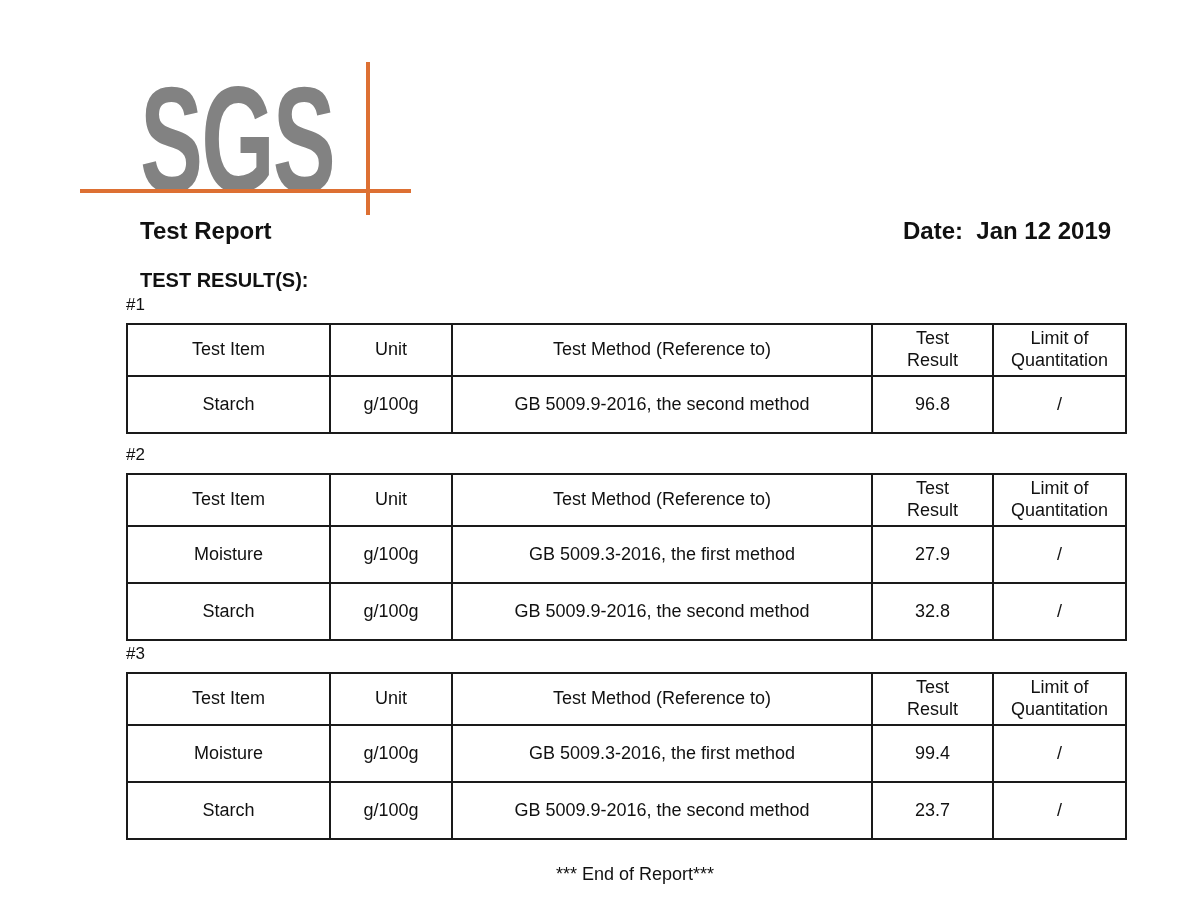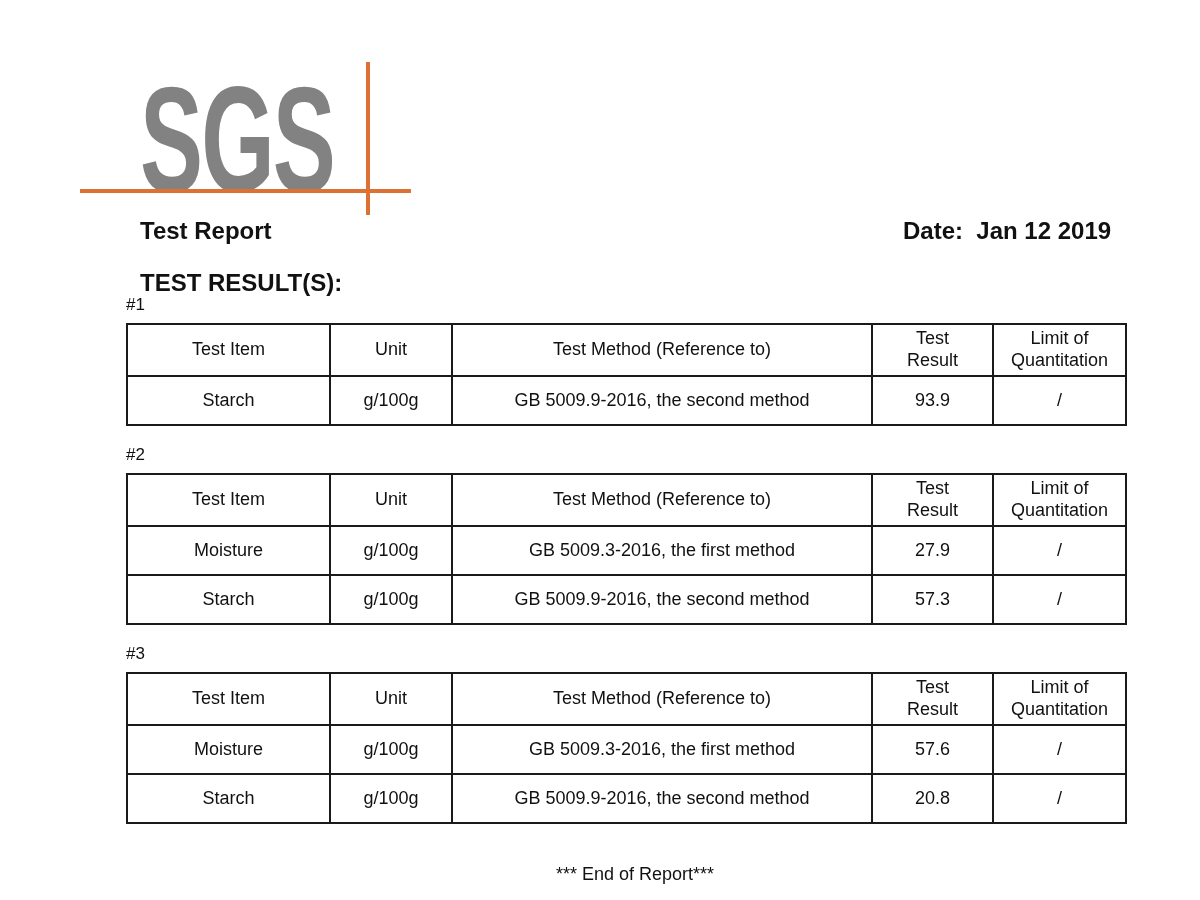--- a/index.html
+++ b/index.html
@@ -22,32 +22,32 @@
   }
   .logo-hline {
     position:absolute; left:80px; top:189px; width:331px; height:4px;
     background:var(--logo_orange,#DD7033);
   }
   
   .hdr { position:absolute; top:217px; font-size:24px; font-weight:bold; white-space:pre; }
   .report-title { left:140px; }
   .report-no    { left:460px; }
   .report-date  { left:903px; }
-  .section-title { position:absolute; left:140px; top:269px; font-size:24px; font-weight:bold; }
+  .section-title { position:absolute; left:140px; top:269px; font-size:20px; font-weight:bold; }
   
   .section { position:absolute; left:126px; width:1001px; }
   .section-label { font-size:17px; height:21px; line-height:21px; }
   table.result { border-collapse:collapse; table-layout:fixed; width:999px; margin-top:8px; }
   .result th, .result td {
     border:2px solid var(--border,#1A1A1A);
     text-align:center; vertical-align:middle;
     font-size:18px; font-weight:normal; color:var(--text,#111111);
   }
   .result th { height:52px; line-height:1.22; padding:2px 4px; }
-  .result td { height:49px; }
+  .result td { height:57px; }
   .c0{width:203px} .c1{width:122px} .c2{width:420px} .c3{width:121px} .c4{width:133px}
   .hspan  { display:inline-block; vertical-align:middle; }
   .hspan3 { max-width:72px; }
   .hspan4 { max-width:120px;text-align:center; }
   
   .footer {
     position:absolute; top:864px; left:35px; width:1200px;
     text-align:center; font-size:18px;
   }
 </style>
@@ -78,21 +78,21 @@
               <th class="c2"><span class="hspan hspan2">Test Method (Reference to)</span></th>
               <th class="c3"><span class="hspan hspan3">Test Result</span></th>
               <th class="c4"><span class="hspan hspan4">Limit of Quantitation</span></th>
             </tr>
           </thead>
           <tbody>
             <tr>
               <td class="c0">Starch</td>
               <td class="c1">g/100g</td>
               <td class="c2">GB 5009.9-2016, the second method</td>
-              <td class="c3">93.9</td>
+              <td class="c3">96.8</td>
               <td class="c4">/</td>
             </tr>
           </tbody>
         </table>
       </div>
       <div class="section" style="top: 444px;">
         <div class="section-label">#2</div>
         <table class="result">
           <thead>
             <tr>
@@ -108,21 +108,21 @@
               <td class="c0">Moisture</td>
               <td class="c1">g/100g</td>
               <td class="c2">GB 5009.3-2016, the first method</td>
               <td class="c3">27.9</td>
               <td class="c4">/</td>
             </tr>
             <tr>
               <td class="c0">Starch</td>
               <td class="c1">g/100g</td>
               <td class="c2">GB 5009.9-2016, the second method</td>
-              <td class="c3">57.3</td>
+              <td class="c3">32.8</td>
               <td class="c4">/</td>
             </tr>
           </tbody>
         </table>
       </div>
       <div class="section" style="top: 643px;">
         <div class="section-label">#3</div>
         <table class="result">
           <thead>
             <tr>
@@ -131,28 +131,28 @@
               <th class="c2"><span class="hspan hspan2">Test Method (Reference to)</span></th>
               <th class="c3"><span class="hspan hspan3">Test Result</span></th>
               <th class="c4"><span class="hspan hspan4">Limit of Quantitation</span></th>
             </tr>
           </thead>
           <tbody>
             <tr>
               <td class="c0">Moisture</td>
               <td class="c1">g/100g</td>
               <td class="c2">GB 5009.3-2016, the first method</td>
-              <td class="c3">57.6</td>
+              <td class="c3">99.4</td>
               <td class="c4">/</td>
             </tr>
             <tr>
               <td class="c0">Starch</td>
               <td class="c1">g/100g</td>
               <td class="c2">GB 5009.9-2016, the second method</td>
-              <td class="c3">20.8</td>
+              <td class="c3">23.7</td>
               <td class="c4">/</td>
             </tr>
           </tbody>
         </table>
       </div>
     </div>
 
   <div class="footer">*** End of Report***</div>
 </div>
 

